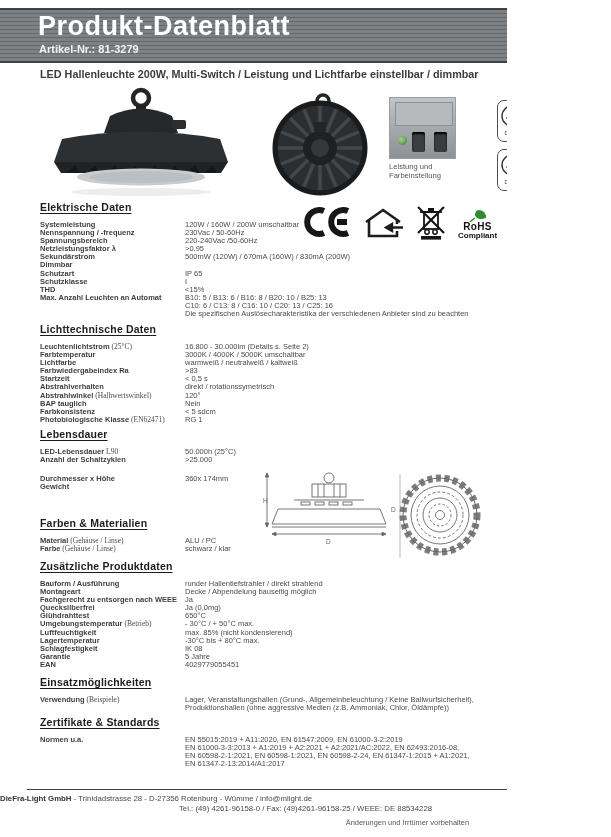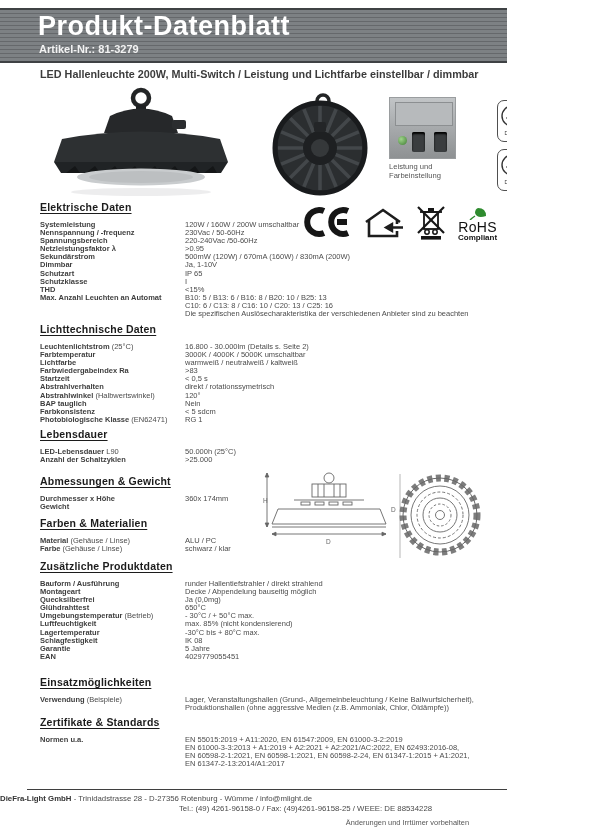--- a/index.html
+++ b/index.html
@@ -29,29 +29,29 @@
   .dip .slot.s1{left:22px}.dip .slot.s2{left:44px}
   .dip .led{position:absolute;left:8px;top:38px;width:9px;height:9px;border-radius:50%;
        background:radial-gradient(circle at 35% 35%,#9fd48a,#3f7d33);}
   .dip-caption{position:absolute;left:389px;top:162px;font-size:7.6px;line-height:9px;color:#555;white-space:pre-line;}
   .pict{position:absolute;left:497px;width:95px;height:42px;border:1.6px solid #4f4f4f;border-radius:7px;
         background:#fff;box-sizing:border-box;}
   .pict1{top:100px}.pict2{top:149px}
   
   .certs{position:absolute;left:303px;top:203px;display:flex;align-items:center;gap:11px;}
   .rohs{display:flex;flex-direction:column;align-items:center;line-height:1;position:relative;top:2px;}
-  .rohs .r1{font-size:14px;font-weight:normal;color:#111;letter-spacing:.3px;}
+  .rohs .r1{font-size:10px;font-weight:bold;color:#111;letter-spacing:.3px;}
   .rohs .r2{font-size:8px;font-weight:bold;color:#111;}
   
   .spec{position:absolute;left:40px;width:548px;}
   .sechead{margin:0 0 8px 0;font-size:10.5px;font-weight:bold;color:#1c1c1c;
         text-decoration:underline;text-underline-offset:2px;letter-spacing:.2px;}
   .specrow{display:flex;font-size:7.5px;line-height:8.1px;}
   .specrow .lbl{flex:0 0 145px;font-weight:bold;color:#3e3e3e;}
-  .specrow .lbl .note{font-weight:normal;color:#4c4c4c;}
+  .specrow .lbl .note{font-weight:normal;color:#4c4c4c;font-family:Liberation Serif, serif;}
   .specrow .val{flex:1;white-space:pre-line;color:#4c4c4c;}
   
   .dim-drawing{position:absolute;left:263px;top:468px;}
   
   .frule{position:absolute;left:27px;top:789px;width:557px;border-top:1.5px solid #3f3f3f;}
   .fline1{position:absolute;left:0;top:794px;width:611px;text-align:left;font-size:7.8px;color:#4a4a4a;}
   .fline1 b{color:#333;}
   .fline2{position:absolute;left:0;top:804px;width:611px;text-align:center;font-size:7.8px;color:#4a4a4a;}
   .fpage{position:absolute;left:40px;top:837px;font-size:7.4px;color:#555;}
   .fnote{position:absolute;right:38px;top:818px;font-size:7.4px;color:#555;}
@@ -213,21 +213,20 @@
         <div class="specrow">
           <span class="lbl"><b>Netzleistungsfaktor λ</b></span>
           <span class="val">&gt;0.95</span>
         </div>
         <div class="specrow">
           <span class="lbl"><b>Sekundärstrom</b></span>
           <span class="val">500mW (120W) / 670mA (160W) / 830mA (200W)</span>
         </div>
         <div class="specrow">
           <span class="lbl"><b>Dimmbar</b></span>
-          <span class="val">Ja, 1-10V</span>
         </div>
         <div class="specrow">
           <span class="lbl"><b>Schutzart</b></span>
           <span class="val">IP 65</span>
         </div>
         <div class="specrow">
           <span class="lbl"><b>Schutzklasse</b></span>
           <span class="val">I</span>
         </div>
         <div class="specrow">
@@ -297,21 +296,20 @@
           <span class="val">50.000h (25°C)</span>
         </div>
         <div class="specrow">
           <span class="lbl"><b>Anzahl der Schaltzyklen</b></span>
           <span class="val">&gt;25.000</span>
         </div>
       </div>
   </section>
 
   <section class="spec" style="top:475px">
-    <h2 class="sechead">Abmessungen &amp; Gewicht</h2>
     <div>
         <div class="specrow">
           <span class="lbl"><b>Durchmesser x Höhe</b></span>
           <span class="val">360x 174mm</span>
         </div>
         <div class="specrow">
           <span class="lbl"><b>Gewicht</b></span>
         </div>
       </div>
   </section>
@@ -333,20 +331,24 @@
   <section class="spec" style="top:560px">
     <h2 class="sechead">Zusätzliche Produktdaten</h2>
     <div>
         <div class="specrow">
           <span class="lbl"><b>Bauform / Ausführung</b></span>
           <span class="val">runder Hallentiefstrahler / direkt strahlend</span>
         </div>
         <div class="specrow">
           <span class="lbl"><b>Montageart</b></span>
           <span class="val">Decke / Abpendelung bauseitig möglich</span>
+        </div>
+        <div class="specrow">
+          <span class="lbl"><b>Fachgerecht zu entsorgen nach WEEE</b></span>
+          <span class="val">Ja</span>
         </div>
         <div class="specrow">
           <span class="lbl"><b>Quecksilberfrei</b></span>
           <span class="val">Ja (0,0mg)</span>
         </div>
         <div class="specrow">
           <span class="lbl"><b>Glühdrahttest</b></span>
           <span class="val">650°C</span>
         </div>
         <div class="specrow">

